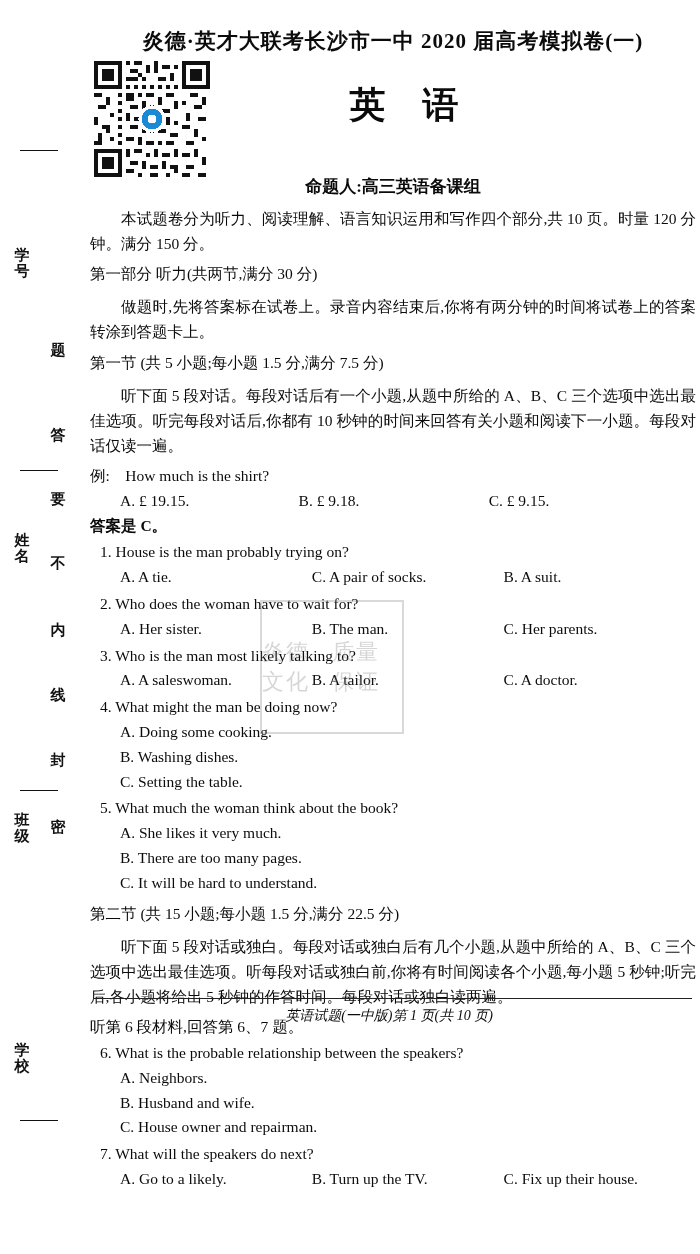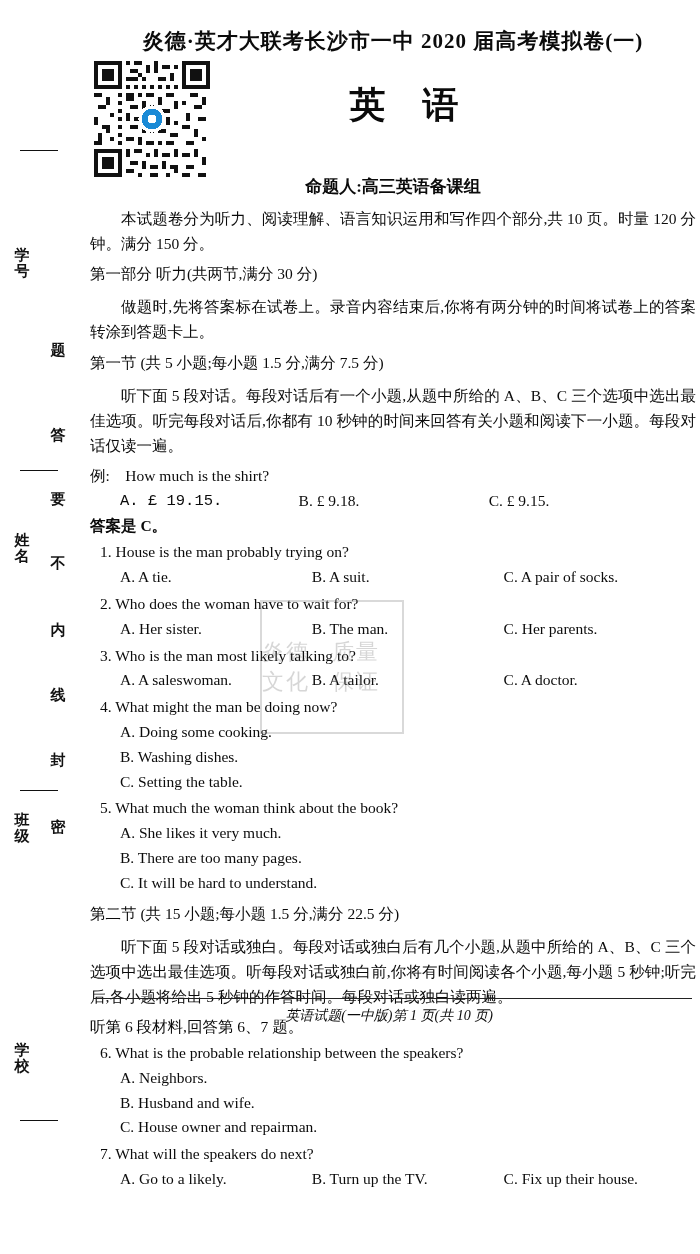--- a/index.html
+++ b/index.html
@@ -87,21 +87,21 @@
     line-height:1.6;
     margin:2px 4px 0 14px;
   }
   .opts{
     display:flex;
     font-size:15.5px;
     line-height:1.6;
     margin:0 4px 0 34px;
   }
   .opts .o{width:33.3%;}
-  .opts.ex .o:nth-child(1){width:31%;font-family:Liberation Mono, monospace;}
+  .opts.ex .o:nth-child(1){width:31%;}
   .opts.ex .o:nth-child(2){width:33%;}
   .optline{
     font-size:15.5px;line-height:1.6;margin:0 4px 0 34px;
   }
   .example{
     font-size:15.5px;line-height:1.6;margin:6px 4px 0 4px;
   }
   .answer{
     font-size:15.5px;line-height:1.6;margin:0 4px 0 4px;font-weight:700;
   }
@@ -305,22 +305,22 @@
       <div class="o">C. £ 9.15.</div>
     </div>
     <div class="answer">答案是 C。</div>
 
     <div class="q">
       <span>1.</span>
       <span>House is the man probably trying on?</span>
     </div>
     <div class="opts">
       <div class="o">A. A tie.</div>
+      <div class="o">C. A pair of socks.</div>
       <div class="o">B. A suit.</div>
-      <div class="o">C. A pair of socks.</div>
     </div>
 
     <div class="q">
       <span>2.</span>
       <span>Who does the woman have to wait for?</span>
     </div>
     <div class="opts">
       <div class="o">A. Her sister.</div>
       <div class="o">B. The man.</div>
       <div class="o">C. Her parents.</div>

